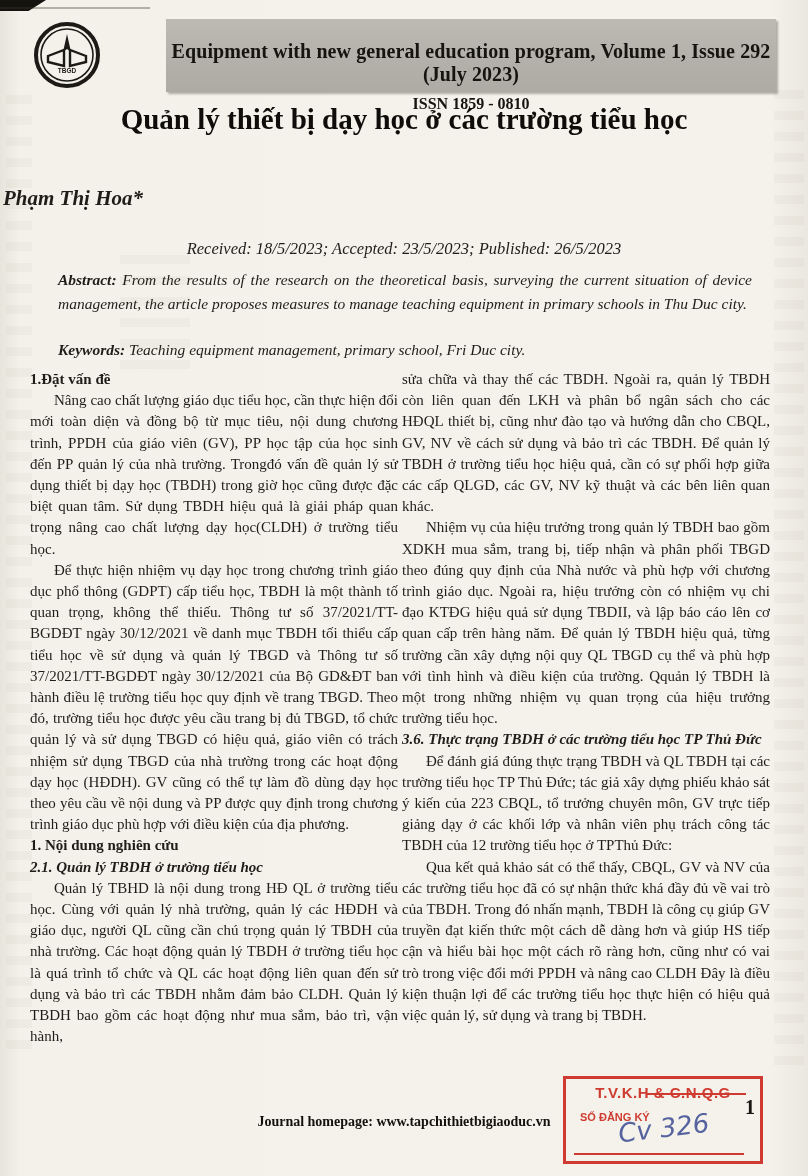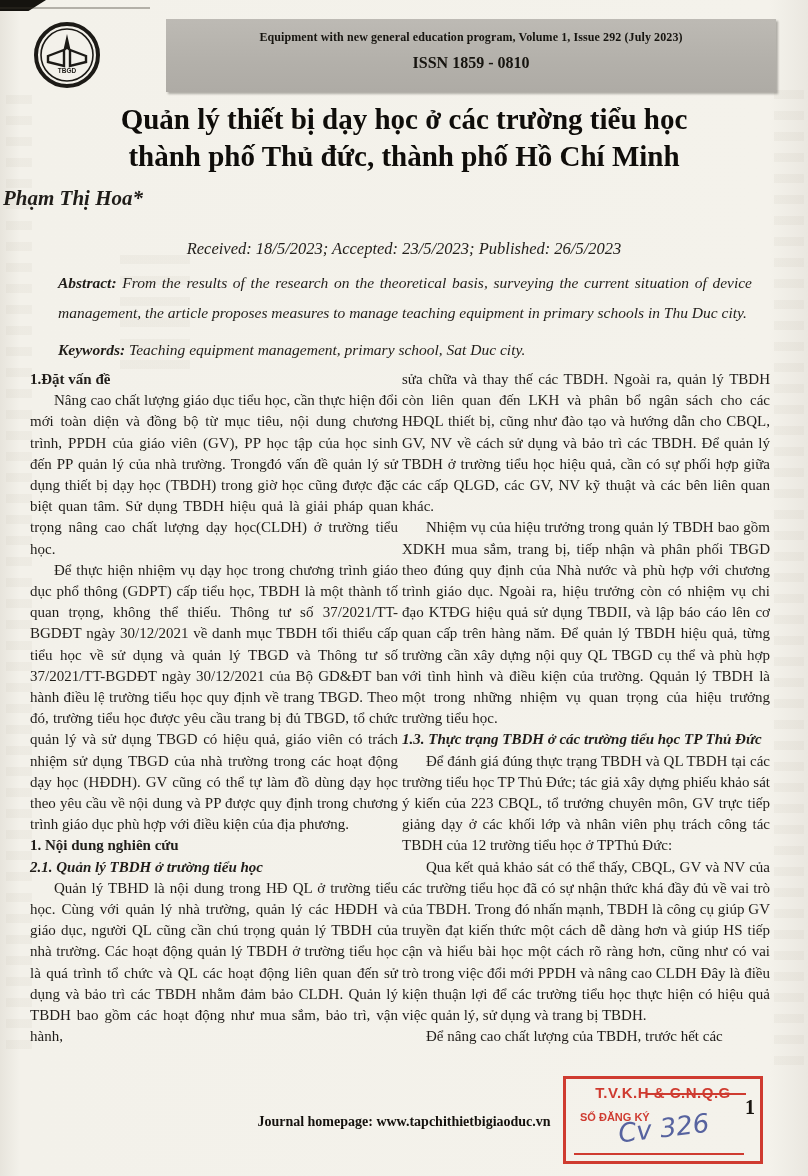--- a/index.html
+++ b/index.html
@@ -22,34 +22,34 @@
   .top-hairline { position:absolute; top:7px; left:0; width:150px; height:2px; background:rgba(60,55,45,.35); }
 
   
   .logo-wrap { position:absolute; left:34px; top:22px; width:66px; height:66px; }
   .header-bar {
     position:absolute; left:166px; top:19px; width:610px; height:73px;
     background:linear-gradient(180deg,#bdbab4 0%, #b3b0aa 60%, #aeaba5 100%);
     box-shadow:2px 2px 2px rgba(90,88,82,.45);
     text-align:center; font-weight:bold; color:#16140f;
   }
-  .header-line1 { padding-top:11px; font-size:12px; letter-spacing:.1px; }
+  .header-line1 { padding-top:21px; font-size:20px; letter-spacing:.1px; }
   .header-line2 { padding-top:9px; font-size:16px; }
 
   .title { position:absolute; left:0; top:101px; width:100%; text-align:center;
     font-weight:bold; font-size:29px; line-height:37px; color:#0f0d0a; }
   .byline { position:absolute; left:3px; top:186px; width:100%; text-align:left;
     font-weight:bold; font-style:italic; font-size:21px; }
   .affil { position:absolute; left:0; top:212px; width:100%; text-align:center;
     font-style:italic; font-size:16px; }
   .dates { position:absolute; left:0; top:239px; width:100%; text-align:center;
     font-style:italic; font-size:16.5px; }
 
   .abstract { position:absolute; left:58px; top:268px; width:694px;
-    font-style:italic; font-size:15.5px; line-height:30px; text-align:justify; }
+    font-style:italic; font-size:15.5px; line-height:24px; text-align:justify; }
   .abstract b { font-weight:bold; }
   .keywords { position:absolute; left:58px; top:341px; width:694px;
     font-style:italic; font-size:15.5px; }
 
   .columns { position:absolute; left:30px; top:369px; width:748px;
     display:flex; gap:4px; }
   .col { width:368px; font-size:15px; line-height:21.2px; text-align:justify; }
   .blk { margin:0; }
   .blk.p  { text-indent:24px; }
   .blk.pc { text-indent:0; }
@@ -95,50 +95,48 @@
     </svg>
   </div>
 
   <div class="header-bar">
     <div class="header-line1">Equipment with new general education program, Volume 1, Issue 292 (July 2023)</div>
     <div class="header-line2">ISSN 1859 - 0810</div>
   </div>
 
   <div class="title">
     <div>Quản lý thiết bị dạy học ở các trường tiểu học</div>
-    <div>thành phố Thủ đức, thành phố Hồ Chí Minh</div>
   </div>
 
   <div class="byline">Phạm Thị Hoa*</div>
   <div class="dates">Received: 18/5/2023; Accepted: 23/5/2023; Published: 26/5/2023</div>
 
   <div class="abstract">
     <b>Abstract:</b><span> From the results of the research on the theoretical basis, surveying the current situation of device management, the article proposes measures to manage teaching equipment in primary schools in Thu Duc city.</span>
   </div>
 
   <div class="keywords">
-    <b>Keywords:</b><span> Teaching equipment management, primary school, Sat Duc city.</span>
+    <b>Keywords:</b><span> Teaching equipment management, primary school, Fri Duc city.</span>
   </div>
 
   <div class="columns">
     <div class="col">
         <div class="blk h">1.Đặt vấn đề</div>
         <div class="blk p">Nâng cao chất lượng giáo dục tiểu học, cần thực hiện đổi mới toàn diện và đồng bộ từ mục tiêu, nội dung chương trình, PPDH của giáo viên (GV), PP học tập của học sinh đến PP quản lý của nhà trường. Trongđó vấn đề quản lý sử dụng thiết bị dạy học (TBDH) trong giờ học cũng được đặc biệt quan tâm. Sử dụng TBDH hiệu quả là giải pháp quan trọng nâng cao chất lượng dạy học(CLDH)  ở trường tiểu học.</div>
         <div class="blk p">Để thực hiện nhiệm vụ dạy học trong chương trình giáo dục phổ thông (GDPT) cấp tiểu học, TBDH là một thành tố quan trọng, không thể thiếu. Thông tư số 37/2021/TT-BGDĐT ngày 30/12/2021 về danh mục TBDH tối thiểu cấp tiểu học về sử dụng và quản lý TBGD và Thông tư số 37/2021/TT-BGDĐT ngày 30/12/2021 của Bộ GD&amp;ĐT ban hành điều lệ trường tiểu học quy định về trang TBGD. Theo đó, trường tiểu học được yêu cầu trang bị đủ TBGD, tổ chức quản lý và sử dụng TBGD có hiệu quả, giáo viên có trách nhiệm sử dụng TBGD của nhà trường trong các hoạt động dạy học (HĐDH). GV cũng có thể tự làm đồ dùng dạy học theo yêu cầu về nội dung và PP được quy định trong chương trình giáo dục phù hợp với điều kiện của địa phương.</div>
         <div class="blk h">1. Nội dung nghiên cứu</div>
         <div class="blk hi">2.1. Quản lý TBDH ở trường tiểu học</div>
         <div class="blk p">Quản lý TBHD là nội dung trong HĐ QL ở trường tiểu học. Cùng với quản lý nhà trường, quản lý các HĐDH và giáo dục, người QL cũng cần chú trọng quản lý TBDH của nhà trường. Các hoạt động quản lý TBDH ở trường tiểu học là quá trình tổ chức và QL các hoạt động liên quan đến sử dụng và bảo trì các TBDH nhằm đảm bảo CLDH. Quản lý TBDH bao gồm các hoạt động như mua sắm, bảo trì, vận hành,</div>
       </div>
     <div class="col">
         <div class="blk pc">sửa chữa và thay thế các TBDH. Ngoài ra, quản lý TBDH còn liên quan đến LKH và phân bổ ngân sách cho các HĐQL thiết bị, cũng như đào tạo và hướng dẫn cho CBQL, GV, NV về cách sử dụng và bảo trì các TBDH. Để quản lý TBDH ở trường tiểu học hiệu quả, cần có sự phối hợp giữa các cấp QLGD, các GV, NV kỹ thuật và các bên liên quan khác.</div>
         <div class="blk p">Nhiệm vụ của hiệu trưởng trong quản lý TBDH bao gồm XDKH mua sắm, trang bị, tiếp nhận và phân phối TBGD theo đúng quy định của Nhà nước và phù hợp với chương trình giáo dục. Ngoài ra, hiệu trưởng còn có nhiệm vụ chi đạo KTĐG hiệu quả sử dụng TBDII, và lập báo cáo lên cơ quan cấp trên hàng năm. Để quản lý TBDH hiệu quả, từng trường cần xây dựng nội quy QL TBGD cụ thể và phù hợp với tình hình và điều kiện của trường. Qquản lý TBDH là một trong những nhiệm vụ quan trọng của hiệu trưởng trường tiểu học.</div>
-        <div class="blk hi">1.3. Thực trạng TBDH ở các trường tiểu học TP Thủ Đức</div>
+        <div class="blk hi">3.6. Thực trạng TBDH ở các trường tiểu học TP Thủ Đức</div>
         <div class="blk p">Để đánh giá đúng thực trạng TBDH và QL TBDH tại các trường tiểu học TP Thủ Đức; tác giả xây dựng phiếu khảo sát ý kiến của 223 CBQL, tổ trưởng chuyên môn, GV trực tiếp giảng dạy ở các khối lớp và nhân viên phụ trách công tác TBDH của 12 trường tiểu học ở TPThủ Đức:</div>
         <div class="blk p">Qua kết quả khảo sát có thể thấy, CBQL, GV và NV của các trường tiểu học đã có sự nhận thức khá đầy đủ về vai trò của TBDH. Trong đó nhấn mạnh, TBDH là công cụ giúp GV truyền đạt kiến thức một cách dễ dàng hơn và giúp HS tiếp cận và hiểu bài học một cách rõ ràng hơn, cũng như có vai trò trong việc đổi mới PPDH và nâng cao CLDH Đây là điều kiện thuận lợi để các trường tiểu học thực hiện có hiệu quả việc quản lý, sử dụng và trang bị TBDH.</div>
-        <div class="blk p">Để nâng cao chất lượng của TBDH, trước hết các</div>
       </div>
   </div>
 
   <div class="footer">Journal homepage: www.tapchithietbigiaoduc.vn</div>
 
   <div class="stamp">
     <div class="stamp-line1">T.V.K.H &amp; C.N.Q.G</div>
     <div class="stamp-row">SỐ ĐĂNG KÝ</div>
     <div class="stamp-rule1"></div>
     <div class="stamp-rule2"></div>

